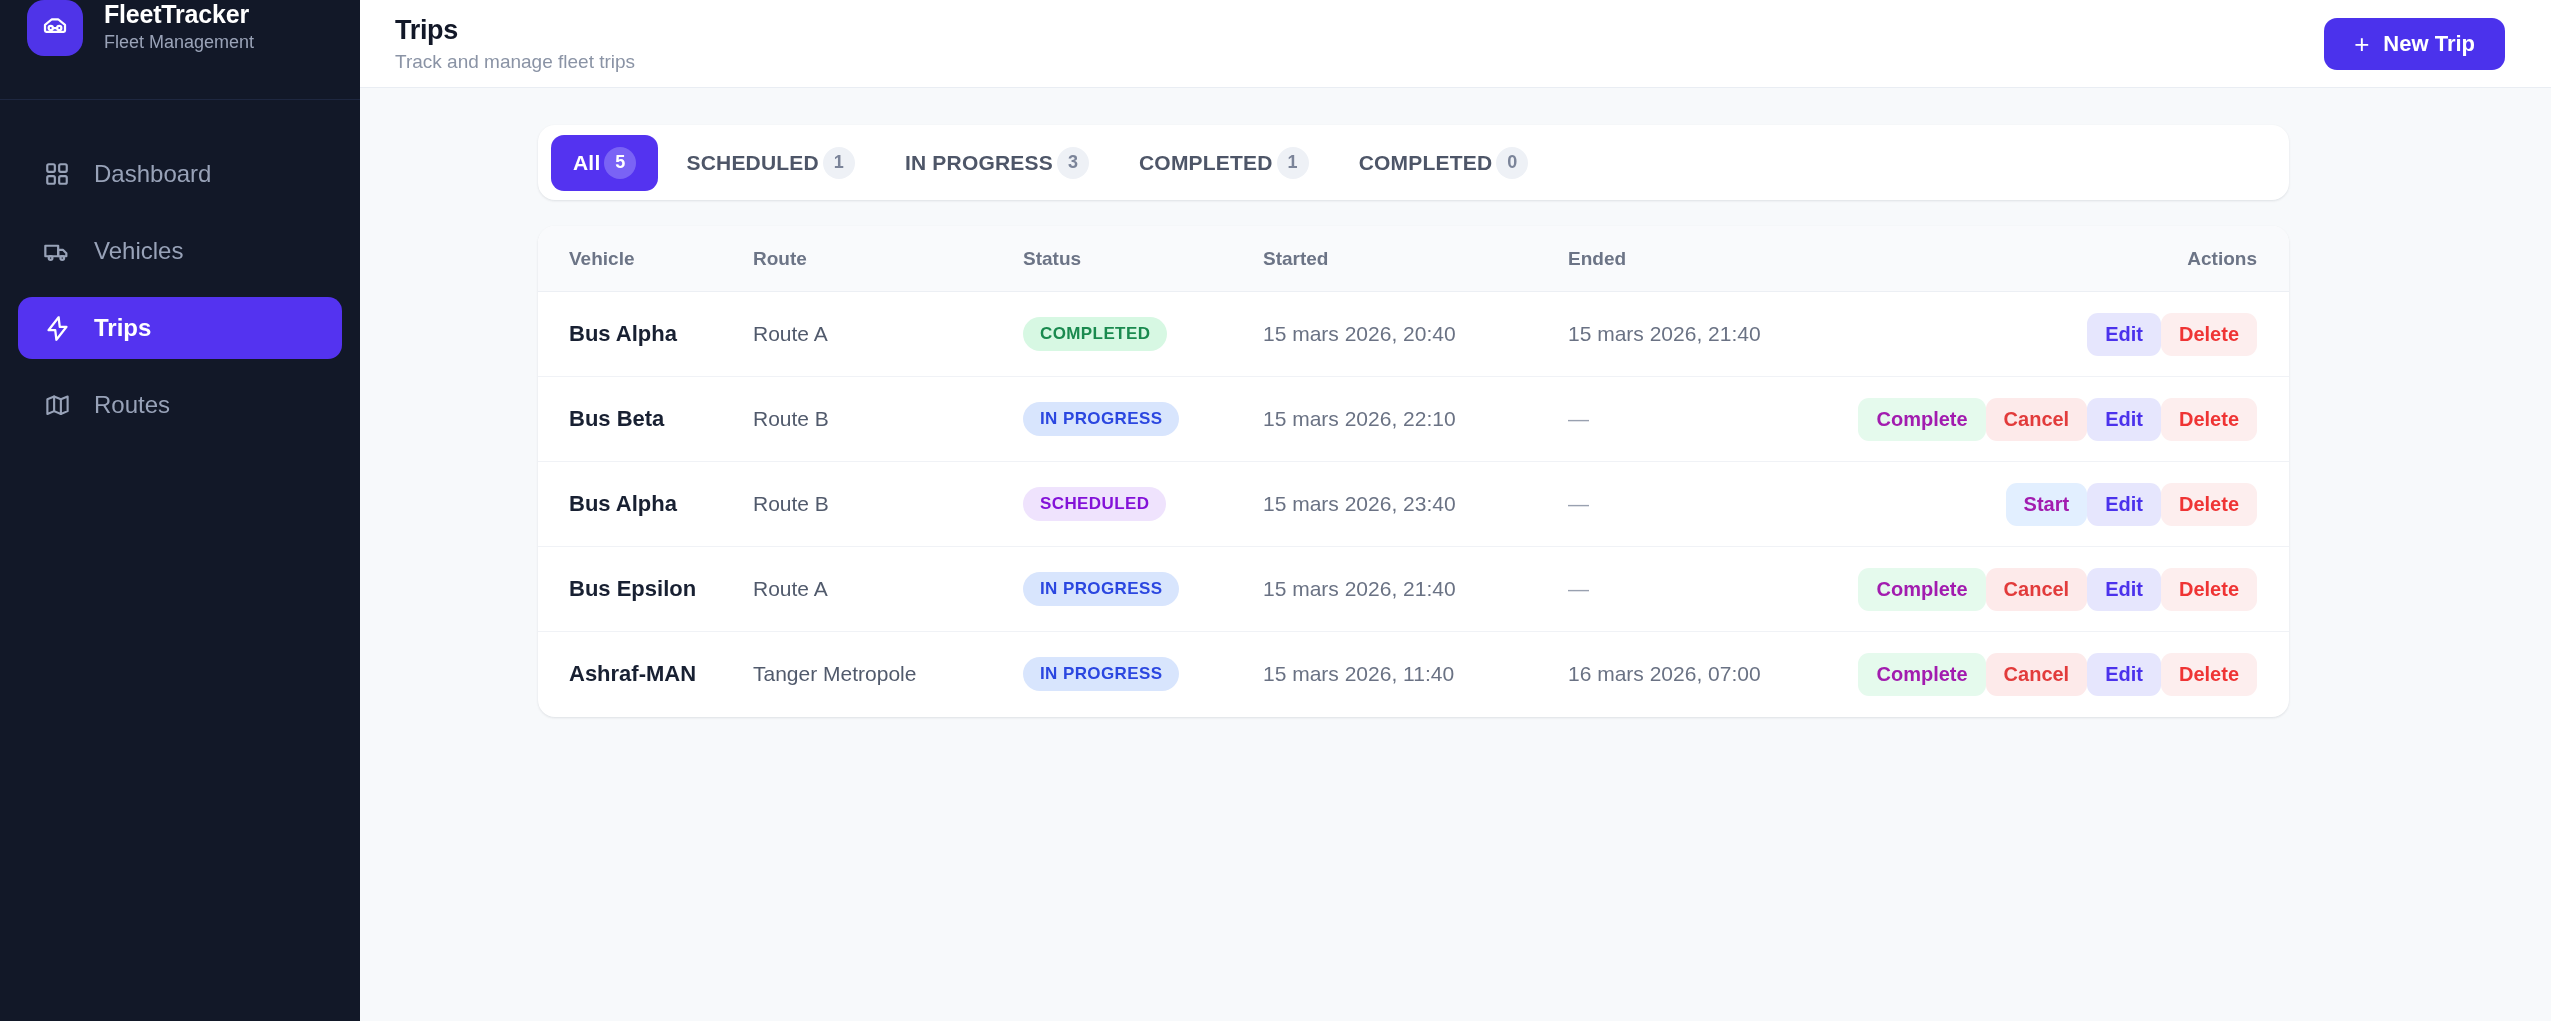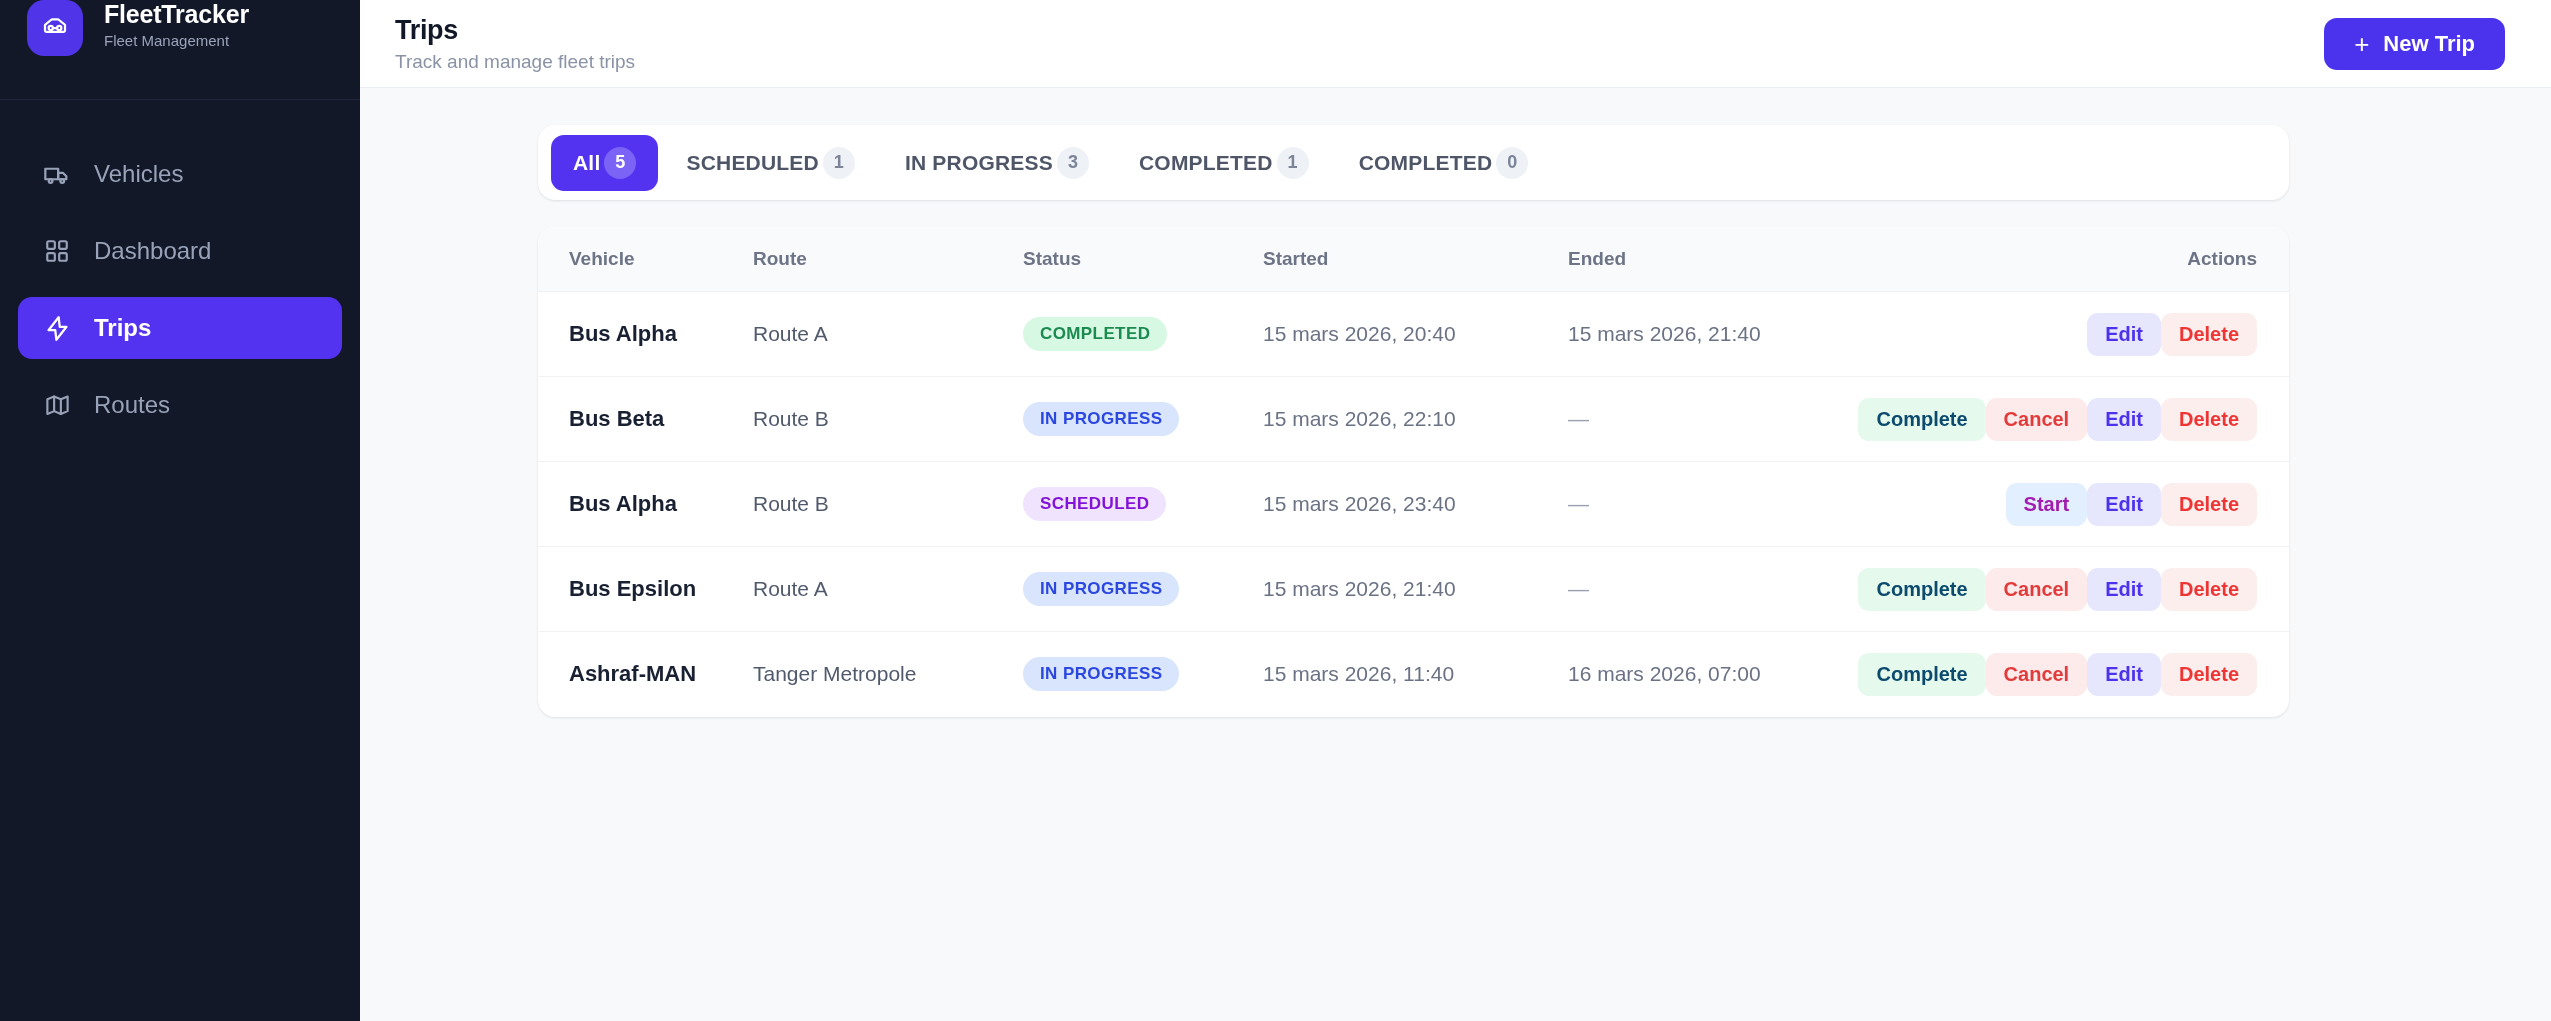--- a/index.html
+++ b/index.html
@@ -25,21 +25,21 @@
     border-bottom:1px solid #1e2740;
   }
   .brand-logo {
     width:56px; height:56px; border-radius:17px;
     background:#4f34e8;
     display:flex; align-items:center; justify-content:center;
     flex:0 0 56px;
   }
   .brand-text { display:flex; flex-direction:column; gap:3px; }
   .brand-title { color:#ffffff; font-size:25px; font-weight:bold; letter-spacing:-0.2px; }
-  .brand-sub { color:#9aa3b8; font-size:15px; }
+  .brand-sub { color:#9aa3b8; font-size:18px; }
 
   .nav { margin-top:43px; display:flex; flex-direction:column; gap:15px; padding:0 18px; }
   .nav-item {
     height:62px; border-radius:14px;
     display:flex; align-items:center; gap:22px;
     padding-left:24px;
     color:#98a2b8; font-size:24px;
     cursor:pointer;
   }
   .nav-item.active { background:#5433f0; color:#ffffff; font-weight:bold; }
@@ -133,21 +133,21 @@
   .badge.inprogress  { background:#d8e5fd; color:#2b47e0; }
   .badge.scheduled   { background:#efe3fd; color:#8312d8; }
 
   .actions { display:flex; justify-content:flex-end; align-items:flex-start; }
   .abtn {
     height:43px; border-radius:11px; border:none;
     padding:0 18px; font-size:20px; font-weight:bold;
     font-family:"Liberation Sans", sans-serif;
     cursor:pointer; white-space:nowrap;
   }
-  .abtn.complete { background:#e5faed; color:#0c4a6e; }
+  .abtn.complete { background:#e5faed; color:#a21caf; }
   .abtn.cancel   { background:#fdeaea; color:#e23b3b; }
   .abtn.edit     { background:#e6e6fd; color:#4b32ec; }
   .abtn.delete   { background:#fdeeee; color:#ef3434; }
   .abtn.start    { background:#e2efff; color:#a21caf; }
 </style>
 </head>
 <body>
 
 <div class="app">
 
@@ -161,43 +161,43 @@
           <path d="M11.1 12h1.8"></path>
         </svg>
       </div>
       <div class="brand-text">
         <div class="brand-title">FleetTracker</div>
         <div class="brand-sub">Fleet Management</div>
       </div>
     </div>
 
     <nav class="nav">
+
+      <div class="nav-item">
+        <span class="nav-ico">
+          <svg width="26" height="26" viewBox="0 0 24 24" fill="none" stroke="currentColor" stroke-width="2" stroke-linecap="round" stroke-linejoin="round">
+            <rect x="3" y="3" width="7" height="7" rx="1.4"></rect>
+            <rect x="14" y="3" width="7" height="7" rx="1.4"></rect>
+            <rect x="3" y="14" width="7" height="7" rx="1.4"></rect>
+            <rect x="14" y="14" width="7" height="7" rx="1.4"></rect>
+          </svg>
+        </span>
+        <span>Dashboard</span>
+      </div>
 
       <div class="nav-item">
         <span class="nav-ico">
           <svg width="28" height="28" viewBox="0 0 24 24" fill="none" stroke="currentColor" stroke-width="1.9" stroke-linecap="round" stroke-linejoin="round">
             <path d="M2 7.5h11v9H2z"></path>
             <path d="M13 11h4l3 3v2.5h-7z"></path>
             <circle cx="6.5" cy="18" r="1.6"></circle>
             <circle cx="16.5" cy="18" r="1.6"></circle>
           </svg>
         </span>
         <span>Vehicles</span>
-      </div>
-
-      <div class="nav-item">
-        <span class="nav-ico">
-          <svg width="26" height="26" viewBox="0 0 24 24" fill="none" stroke="currentColor" stroke-width="2" stroke-linecap="round" stroke-linejoin="round">
-            <rect x="3" y="3" width="7" height="7" rx="1.4"></rect>
-            <rect x="14" y="3" width="7" height="7" rx="1.4"></rect>
-            <rect x="3" y="14" width="7" height="7" rx="1.4"></rect>
-            <rect x="14" y="14" width="7" height="7" rx="1.4"></rect>
-          </svg>
-        </span>
-        <span>Dashboard</span>
       </div>
 
       <div class="nav-item active">
         <span class="nav-ico">
           <svg width="27" height="27" viewBox="0 0 24 24" fill="none" stroke="currentColor" stroke-width="2" stroke-linecap="round" stroke-linejoin="round">
             <path d="M13 2 4 13.5h6L11 22l9-11.5h-6z"></path>
           </svg>
         </span>
         <span>Trips</span>
       </div>

